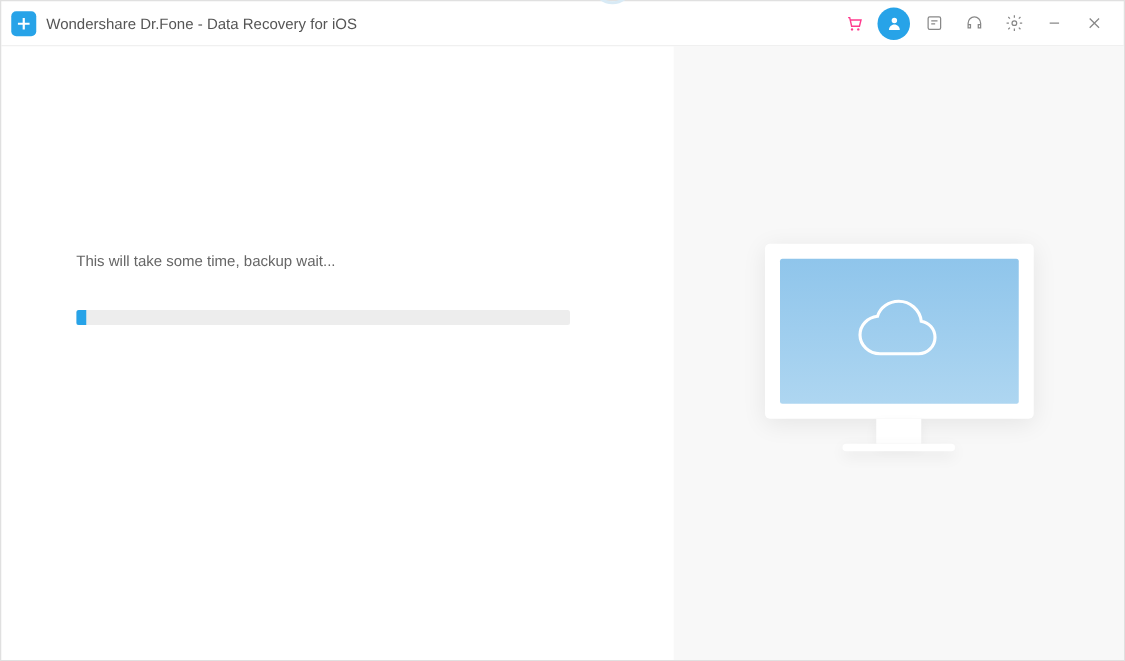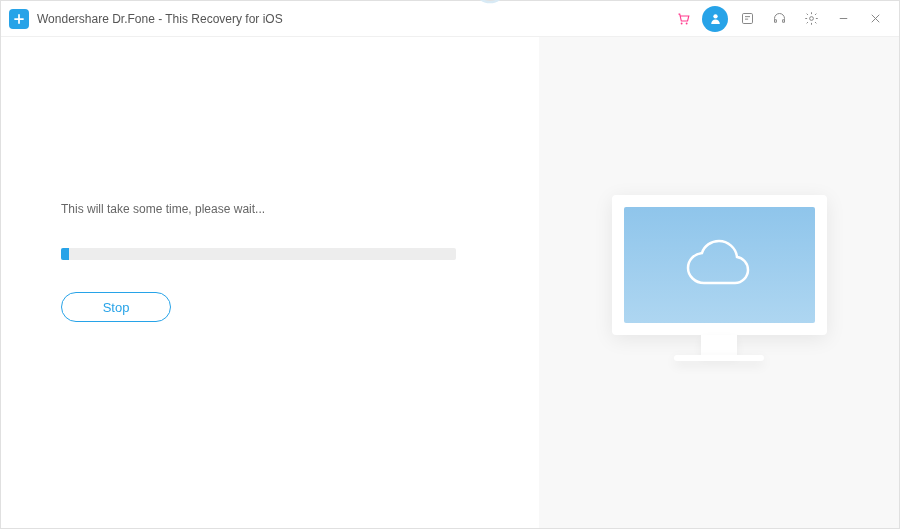--- a/index.html
+++ b/index.html
@@ -33,21 +33,21 @@
 </head>
 <body>
 
 <div class="window">
   <div class="titlebar">
     <div class="logo">
       <svg viewBox="0 0 24 24">
           <path fill="#fff" d="M12 4v16M4 12h16" stroke="#fff" stroke-width="3"></path>
         </svg>
     </div>
-    <div class="title">Wondershare Dr.Fone - This Recovery for iOS</div>
+    <div class="title">Wondershare Dr.Fone - Data Recovery for iOS</div>
     <div class="spacer"></div>
     <div class="tbicon">
       <svg viewBox="0 0 24 24">
           <path fill="none" stroke="#ff3b8e" stroke-width="1.8" d="M4 5h2l2.5 11h10l2-8H7"></path>
           <circle cx="9" cy="20" r="1.5" fill="#ff3b8e"></circle>
           <circle cx="17" cy="20" r="1.5" fill="#ff3b8e"></circle>
         </svg>
     </div>
     <div class="tbicon user">
       <svg viewBox="0 0 24 24">
@@ -86,27 +86,24 @@
 
   <div class="content">
     <div class="left">
       <div class="progress-circle">
         <svg viewBox="0 0 40 40">
           <circle cx="20" cy="20" r="17" fill="none" stroke="#d8eaf5" stroke-width="2.5"></circle>
           <circle cx="20" cy="20" r="17" fill="none" stroke="#27a3e8" stroke-width="2.5" stroke-dasharray="106.8" stroke-dashoffset="104.7" transform="rotate(-90 20 20)" stroke-linecap="round"></circle>
           <text x="20" y="24" text-anchor="middle" class="pct-text">2%</text>
         </svg>
       </div>
-      <p class="sub">This will take some time, please wait...</p>
+      <p class="sub">This will take some time, backup wait...</p>
       <div class="progress-bar">
         <div class="progress-fill"></div>
       </div>
-      <button class="stop-btn">
-        <span>Stop</span>
-      </button>
     </div>
 
     <div class="right">
       <div class="monitor">
         <div class="monitor-screen">
           <div class="monitor-display">
             <svg width="80" height="55" viewBox="0 0 80 55">
               <path fill="none" stroke="#fff" stroke-width="2.5" d="M25 45c-9 0-16-7-16-15 0-8 6-14 14-15 2-7 9-12 17-12 9 0 17 7 18 16 6 1 11 6 11 13 0 7-6 13-13 13H25z"></path>
             </svg>
           </div>

